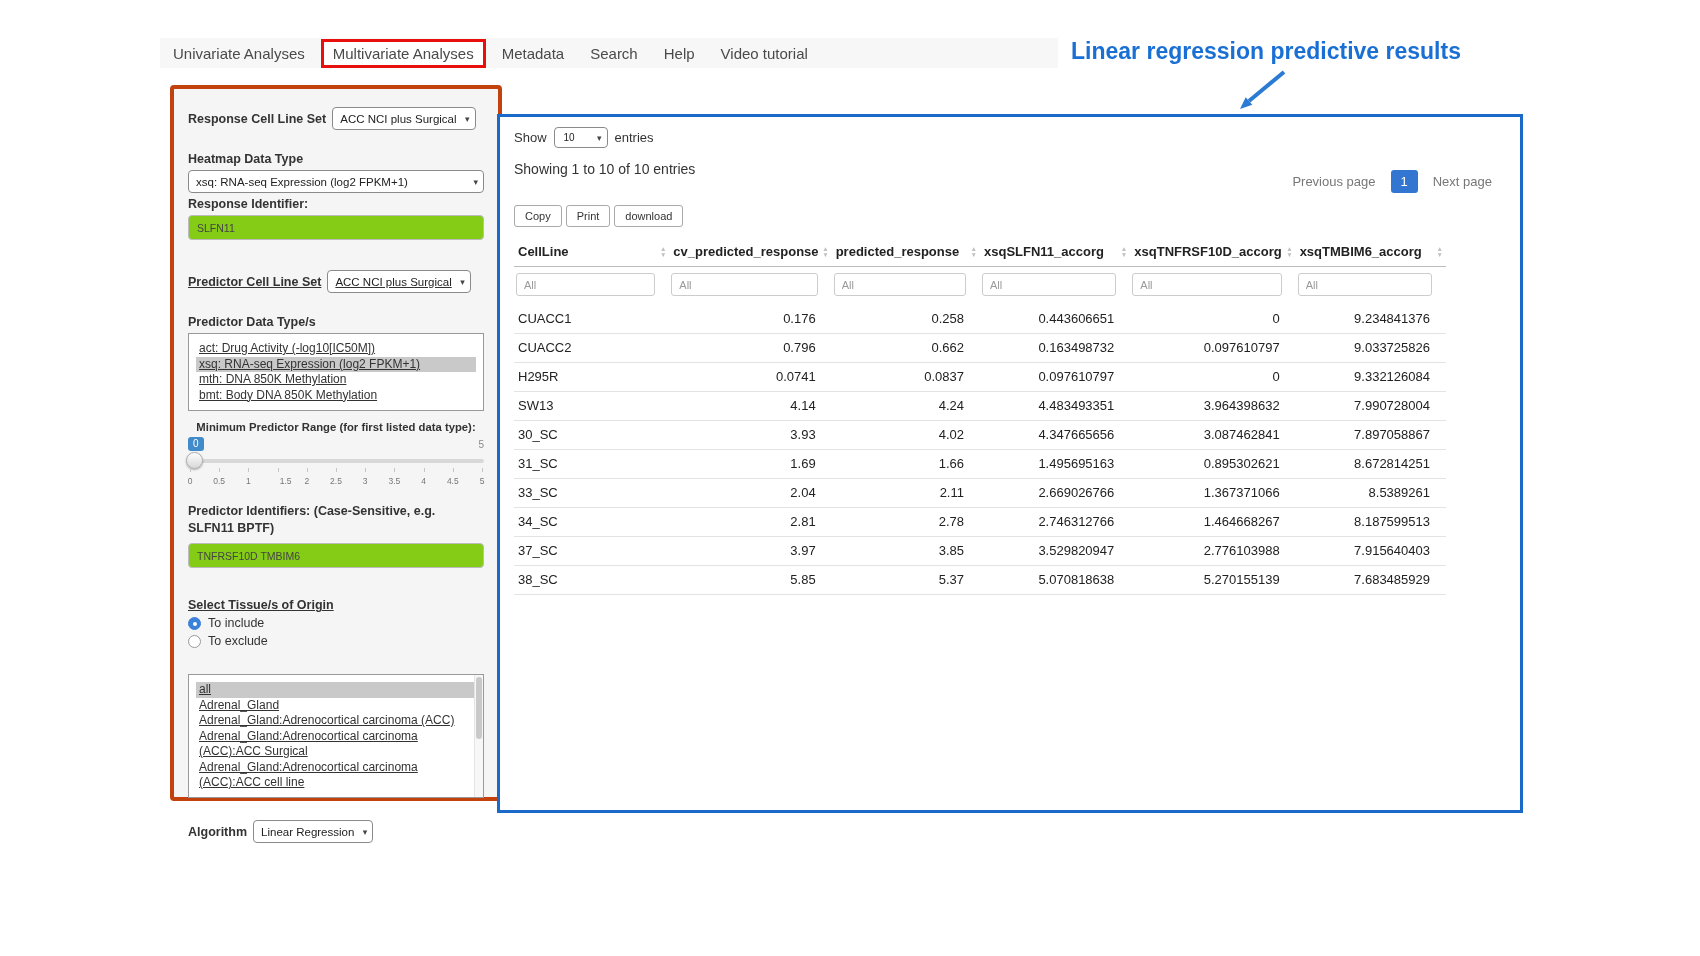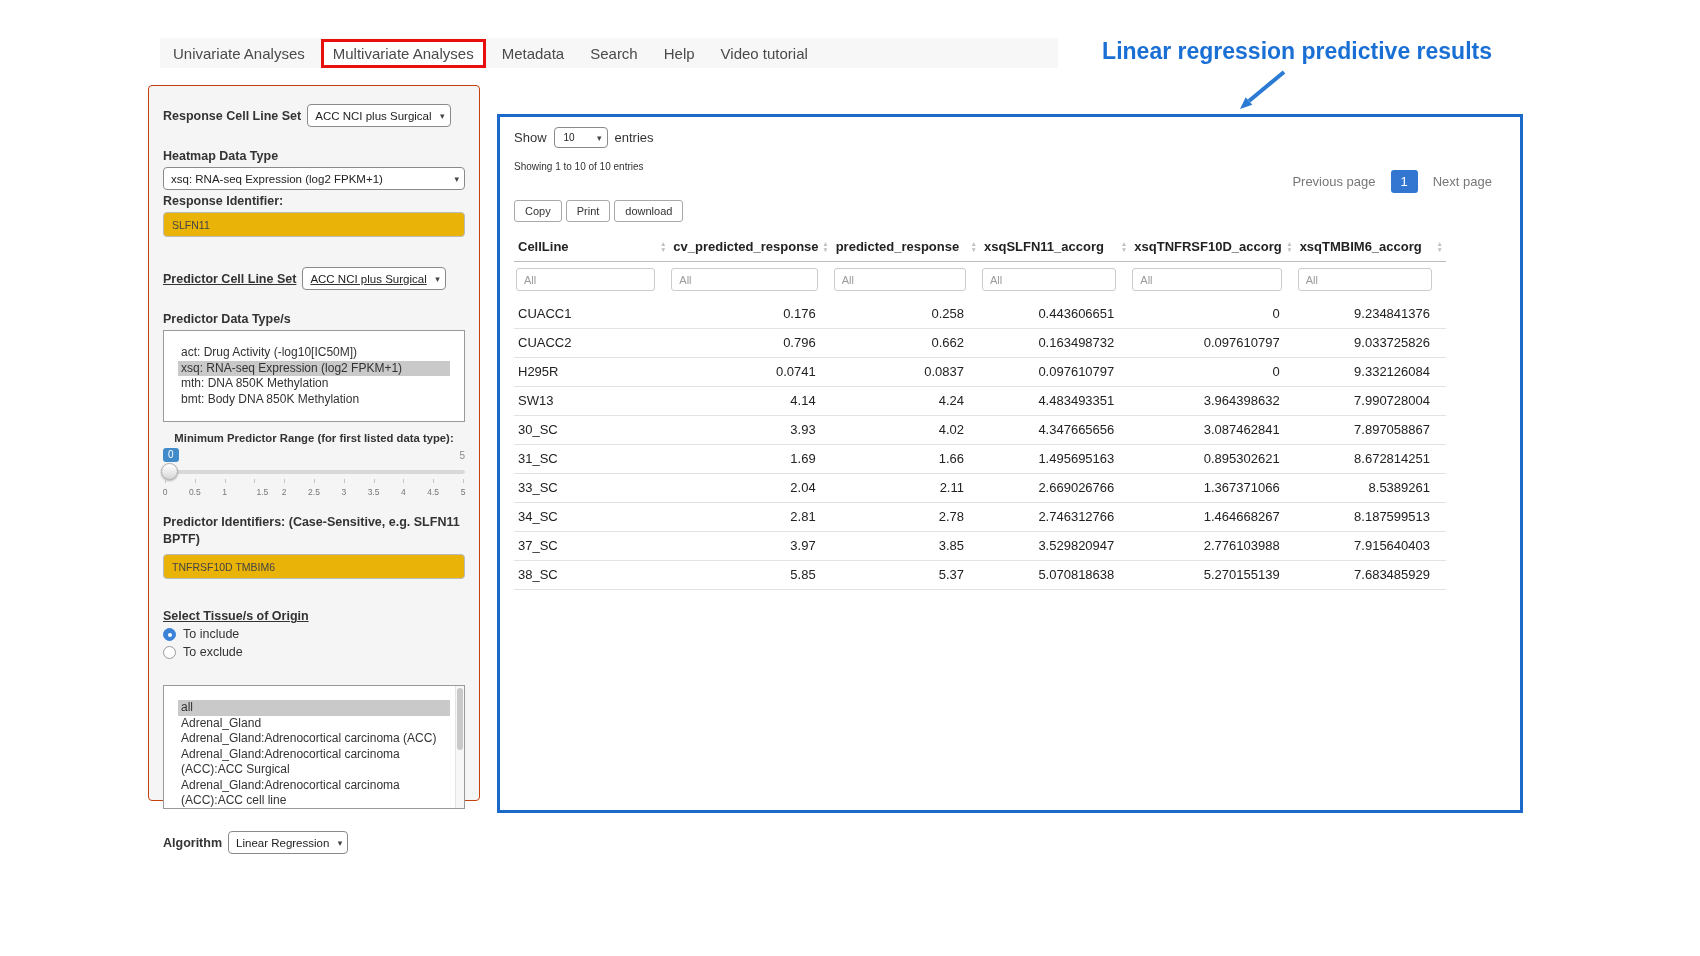--- a/index.html
+++ b/index.html
@@ -7,33 +7,33 @@
   body { font-family:"Liberation Sans", sans-serif; }
   .page { position:relative; width:1700px; height:956px; background:#fff; overflow:hidden; }
 
   
   .top-nav { position:absolute; left:160px; top:38px; width:898px; height:30px; background:#f7f7f7; display:flex; align-items:center; font-size:15px; color:#4a4a4a; }
   .nav-item { padding:0 13px; cursor:pointer; white-space:nowrap; }
   .red-box { border:3px solid #e8100c !important; background:#fff; }
   .nav-item.red-box { padding:3px 9px; margin:0 3px; }
 
   
-  .annotation { position:absolute; left:1040px; top:38px; width:452px; text-align:right; font-size:23px; font-weight:bold; color:#1a6fd4; }
+  .annotation { position:absolute; left:1040px; top:38px; width:452px; text-align:center; font-size:23px; font-weight:bold; color:#1a6fd4; }
   .annotation-arrow { position:absolute; left:1222px; top:66px; }
 
   
-  .sidebar { position:absolute; left:148px; top:85px; width:332px; height:716px; background:#f5f5f5; border:1px solid #c2410c; border-radius:4px; padding:14px; font-size:13px; color:#333; }
+  .sidebar { position:absolute; left:170px; top:85px; width:332px; height:716px; background:#f5f5f5; border:4px solid #c2410c; border-radius:4px; padding:14px; font-size:13px; color:#333; }
   .lbl { font-weight:bold; font-size:12.5px; color:#333; }
   .lbl-sm { font-weight:bold; font-size:11.3px; white-space:nowrap; }
   .inline-row { display:flex; align-items:center; gap:6px; }
   .select { position:relative; background:#fff; border:1px solid #8a8a8a; border-radius:4px; height:23px; display:inline-flex; align-items:center; padding:0 18px 0 7px; font-size:11.5px; color:#222; cursor:pointer; white-space:nowrap; }
   .select .chevron { position:absolute; right:5px; top:50%; transform:translateY(-50%); font-size:9px; color:#444; }
   .full { width:100%; }
-  .text-input { width:100%; height:25px; background:#eab308; border:1px solid #bbb; border-radius:4px; font-size:10.5px; color:#444; padding:0 8px; font-family:"Liberation Sans", sans-serif; }
-  .listbox { position:relative; background:#fff; border:1px solid #999; font-size:12px; line-height:15.5px; padding:14px; overflow:hidden; }
+  .text-input { width:100%; height:25px; background:#84cc16; border:1px solid #bbb; border-radius:4px; font-size:10.5px; color:#444; padding:0 8px; font-family:"Liberation Sans", sans-serif; }
+  .listbox { position:relative; background:#fff; border:1px solid #999; font-size:12px; line-height:15.5px; padding:7px; overflow:hidden;text-decoration:underline; }
   .listbox .opt { padding:0 3px; cursor:pointer; }
   .listbox .opt.selected { background:#c9c9c9; }
   .mt6{margin-top:6px;} .mt10{margin-top:10px;text-align:center;} .mt14{margin-top:14px;} .mt22{margin-top:22px;} .mt26{margin-top:26px;} .mt30{margin-top:30px;text-decoration:underline;} .mt4{margin-top:4px;}
 
   
   .slider-wrap { position:relative; height:52px; margin-top:4px; }
   .slider-chip { position:absolute; left:0; top:0; background:#428bca; color:#fff; font-size:10px; height:14px; line-height:14px; padding:0 5px; border-radius:3px; }
   .slider-max { position:absolute; right:0; top:2px; font-size:10px; color:#8b8b8b; }
   .slider-track { position:absolute; left:0; right:0; top:22px; height:4px; background:#d8d8d8; border-radius:2px; }
   .slider-handle { position:absolute; left:-2px; top:15px; width:17px; height:17px; border-radius:50%; background:linear-gradient(#fff,#d7d7d7); border:1px solid #adadad; box-shadow:0 1px 2px rgba(0,0,0,.3); cursor:pointer; }
@@ -53,21 +53,21 @@
   
   .tabs { position:absolute; left:505px; top:88px; display:flex; align-items:center; font-size:14.5px; }
   .tab { color:#337ab7; padding:4px 12px; cursor:pointer; white-space:nowrap; }
   .tab.active { color:#555; }
   .tab.red-box { padding:2px 10px; margin:0 3px; color:#555; }
 
   
   .main-box { position:absolute; left:497px; top:114px; width:1026px; height:699px; border:3px solid #1b6ac9; background:#fff; padding:10px 14px; }
   .show-row { display:flex; align-items:center; gap:7px; font-size:13px; color:#333; }
   .entries-select { height:21px; width:54px; font-size:10px; padding:0 0 0 9px; }
-  .showing { margin-top:13px; font-size:10px; color:#333; }
+  .showing { margin-top:13px; font-size:14px; color:#333; }
   .pagination { position:absolute; top:52px; right:18px; display:flex; align-items:center; gap:5px; font-size:13px; }
   .page-btn { color:#777; padding:5px 10px; cursor:pointer; white-space:nowrap; }
   .page-btn.active { background:#3376d2; color:#fff; border-radius:3px; padding:4px 10px; }
   .export-row { margin-top:28px; display:flex; gap:4px; }
   .export-btn { font-size:11px; color:#333; background:#fff; border:1px solid #a9a9a9; border-radius:3px; padding:4px 10px; cursor:pointer; font-family:"Liberation Sans", sans-serif; }
 
   .data-table { margin-top:10px; border-collapse:collapse; table-layout:fixed; width:932px; font-size:13px; color:#222; }
   .data-table th.th-col { position:relative; text-align:left; font-weight:bold; font-size:13px; padding:7px 20px 7px 4px; border-bottom:1px solid #bcbcbc; cursor:pointer; white-space:nowrap; overflow:hidden; }
   .sort-icon { position:absolute; right:3px; top:50%; transform:translateY(-50%); display:flex; flex-direction:column; font-size:6.5px; line-height:6px; color:#c0c0c0; }
   .data-table th.th-filter { padding:6px 14px 8px 2px; }

